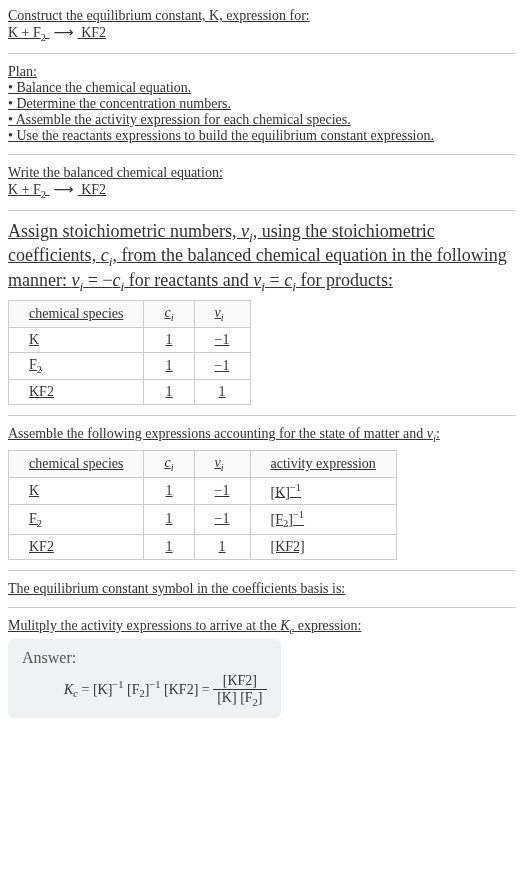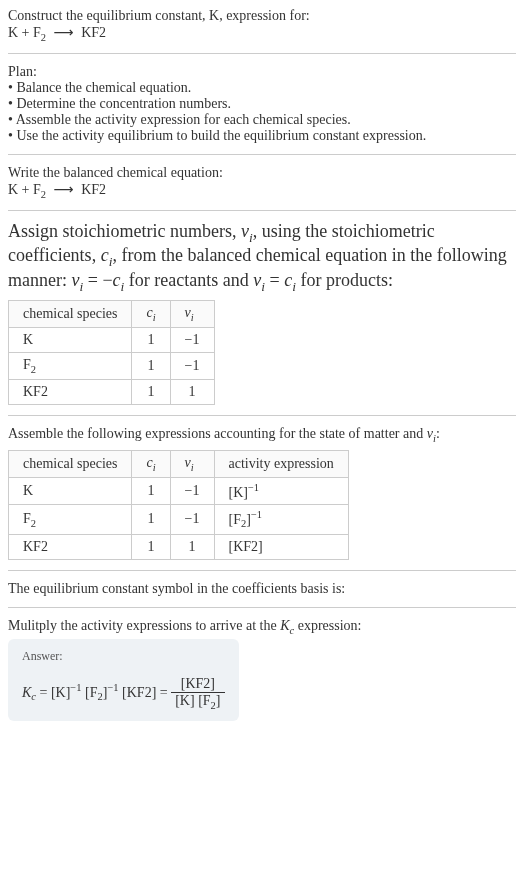--- a/index.html
+++ b/index.html
@@ -6,20 +6,21 @@
     font-family: Georgia, 'Times New Roman', serif;
     font-size: 14px;
     color: #333;
     margin: 0;
     padding: 8px;
     width: 508px;
     background: #fff;
   }
   .section {
     margin-bottom: 8px;
+    text-decoration: underline;
   }
   hr {
     border: none;
     border-top: 1px solid #ccc;
     margin: 10px 0;
   }
   .equation {
     font-family: Georgia, serif;
   }
   .sub {
@@ -36,57 +37,57 @@
   .arrow {
     display: inline-block;
     margin: 0 4px;
   }
   table {
     border-collapse: collapse;
     margin: 6px 0;
   }
   td, th {
     border: 1px solid #ccc;
-    padding: 4px 14px;
+    padding: 4px 20px;
     text-align: left;
     font-weight: normal;
   }
   th {
     background: #fafafa;
   }
   .center {
     text-align: center;
   }
   .answer-box {
     background: #eef2f5;
     border-radius: 6px;
     padding: 10px 14px;
     display: inline-block;
     margin-top: 4px;
   }
   .answer-label {
-    font-size: 12px;
+    font-size: 16px;
     color: #555;
-    margin-bottom: 12px;
+    margin-bottom: 6px;
   }
   .frac {
     display: inline-block;
     vertical-align: middle;
     text-align: center;
   }
   .frac .num {
     display: block;
     border-bottom: 1px solid #333;
     padding: 0 4px;
   }
   .frac .den {
     display: block;
     padding: 0 4px;
   }
-  .nowrap { white-space: nowrap; }
+  .nowrap { white-space: nowrap; margin-left: 42px; }
   .small-note { font-size: 18px; }
 </style>
 </head>
 <body>
 
 <div class="section">
   <div>
     <span>Construct the equilibrium constant, K, expression for:</span>
   </div>
   <div class="equation">
@@ -96,21 +97,21 @@
   </div>
 </div>
 
 <hr>
 
 <div class="section">
   <div>Plan:</div>
   <div>• Balance the chemical equation.</div>
   <div>• Determine the concentration numbers.</div>
   <div>• Assemble the activity expression for each chemical species.</div>
-  <div>• Use the activity equilibrium to build the equilibrium constant expression.</div>
+  <div>• Use the reactants expressions to build the equilibrium constant expression.</div>
 </div>
 
 <hr>
 
 <div class="section">
   <div>Write the balanced chemical equation:</div>
   <div class="equation">
     <span>K + F</span><span class="sub">2</span>
     <span class="arrow">⟶</span>
     <span>KF2</span>

